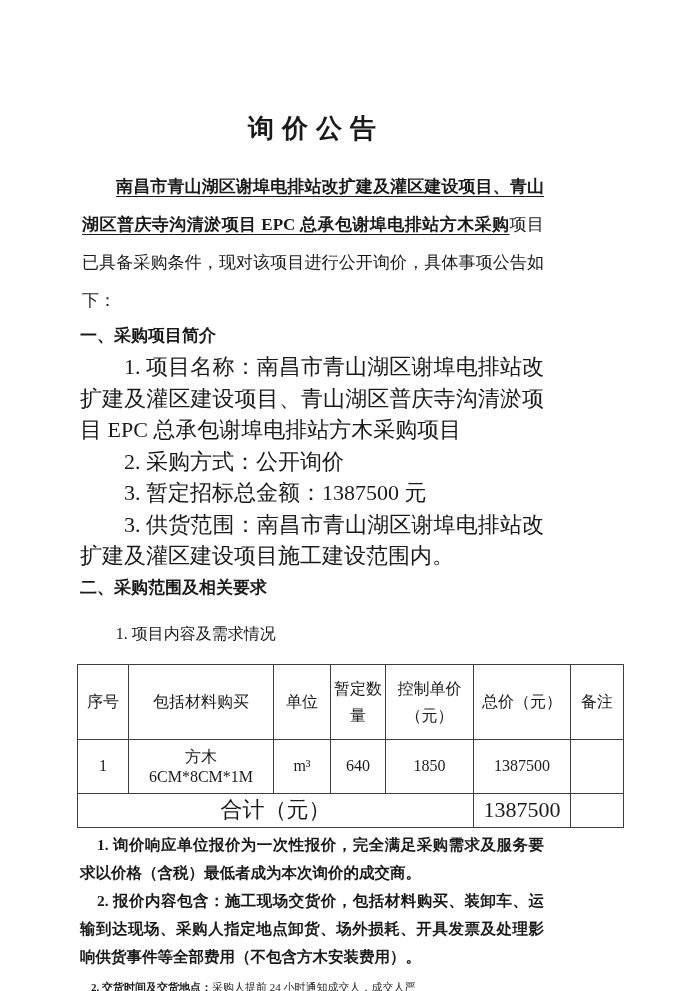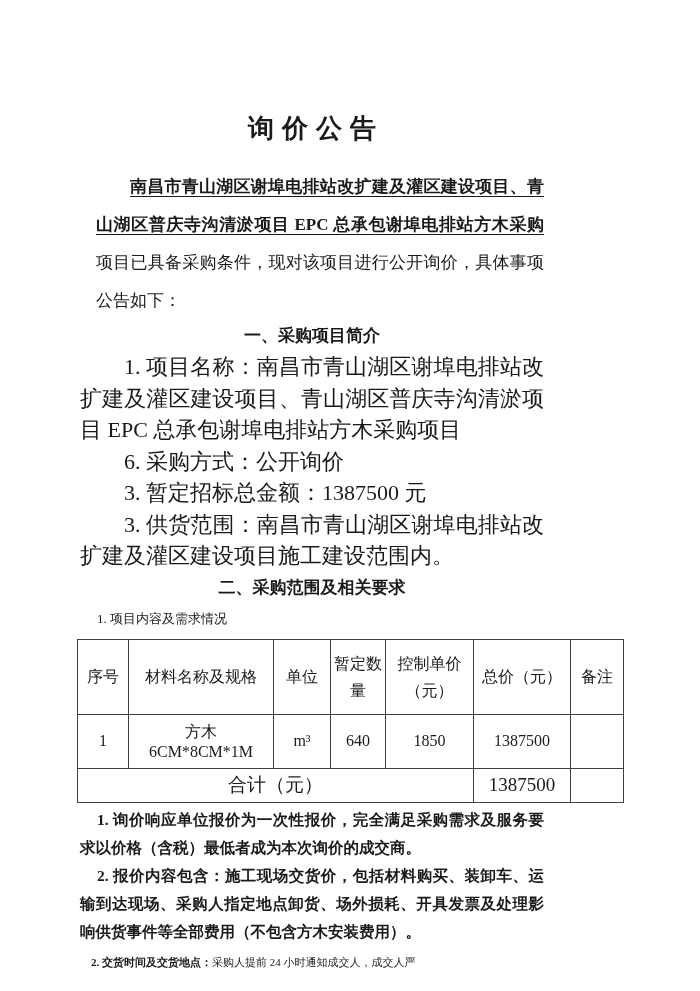--- a/index.html
+++ b/index.html
@@ -23,68 +23,67 @@
   .title {
     margin: 0;
     text-align: center;
     font-size: 26px;
     font-weight: 700;
     letter-spacing: 8px;
     padding-left: 8px;
     line-height: 34px;
   }
   .intro {
-    margin: 22px 0 0 16px;
+    margin: 22px 0 0 2px;
     font-size: 17px;
     line-height: 38px;
     text-align: justify;
     text-indent: 2em;
   }
   .u-bold {
     font-weight: 700;
     text-decoration: underline;
     text-underline-offset: 4px;
   }
   .sec-heading {
     margin: 0;
     font-size: 17px;
     font-weight: 700;
     line-height: 31px;
-    text-align: center;
   }
   .item {
     margin: 0;
     font-size: 22px;
     line-height: 31.5px;
     text-indent: 2em;
     text-align: justify;
   }
   .subhead {
-    margin: 0;
-    font-size: 13px;
+    margin: 15px;
+    font-size: 16px;
     line-height: 31px;
     text-indent: 1.3em;
   }
   table.materials {
     border-collapse: collapse;
     table-layout: fixed;
     width: 546px;
     margin: 5px 0 0 -3px;
   }
   table.materials td {
     border: 1px solid #3f3f3f;
     text-align: center;
     vertical-align: middle;
     font-size: 16px;
     padding: 0 2px;
     overflow: hidden;
   }
   tr.head-row td { height: 74px; line-height: 27px; }
   tr.data-row td { height: 53px; }
-  tr.total-row td { height: 33px; font-size: 19px; }
+  tr.total-row td { height: 33px; font-size: 22px; }
   .note {
     margin: 0;
     font-size: 15.5px;
     line-height: 28px;
     font-weight: 700;
     text-align: justify;
     text-indent: 1.1em;
   }
   .notes-block { margin-top: 3px; }
   .delivery {
@@ -101,42 +100,42 @@
 
 <div class="page">
 
   <h1 class="title">询价公告</h1>
 
   <p class="intro"><span class="u-bold">南昌市青山湖区谢埠电排站改扩建及灌区建设项目、青山湖区普庆寺沟清淤项目 EPC 总承包谢埠电排站方木采购</span><span>项目已具备采购条件，现对该项目进行公开询价，具体事项公告如下：</span></p>
 
   <h2 class="sec-heading">一、采购项目简介</h2>
 
   <p class="item">1. 项目名称：南昌市青山湖区谢埠电排站改扩建及灌区建设项目、青山湖区普庆寺沟清淤项目 EPC 总承包谢埠电排站方木采购项目</p>
-  <p class="item">6. 采购方式：公开询价</p>
+  <p class="item">2. 采购方式：公开询价</p>
   <p class="item">3. 暂定招标总金额：1387500 元</p>
   <p class="item">3. 供货范围：南昌市青山湖区谢埠电排站改扩建及灌区建设项目施工建设范围内。</p>
 
   <h2 class="sec-heading">二、采购范围及相关要求</h2>
 
   <p class="subhead">1. 项目内容及需求情况</p>
 
   <table class="materials">
     <colgroup>
       <col style="width:51px">
       <col style="width:145px">
       <col style="width:57px">
       <col style="width:55px">
       <col style="width:88px">
       <col style="width:97px">
       <col style="width:53px">
     </colgroup>
     <tbody>
       <tr class="head-row">
         <td>序号</td>
-        <td>材料名称及规格</td>
+        <td>包括材料购买</td>
         <td>单位</td>
         <td>暂定数量</td>
         <td>控制单价（元）</td>
         <td>总价（元）</td>
         <td>备注</td>
       </tr>
       <tr class="data-row">
         <td>1</td>
         <td>方木 6CM*8CM*1M</td>
         <td>m³</td>

